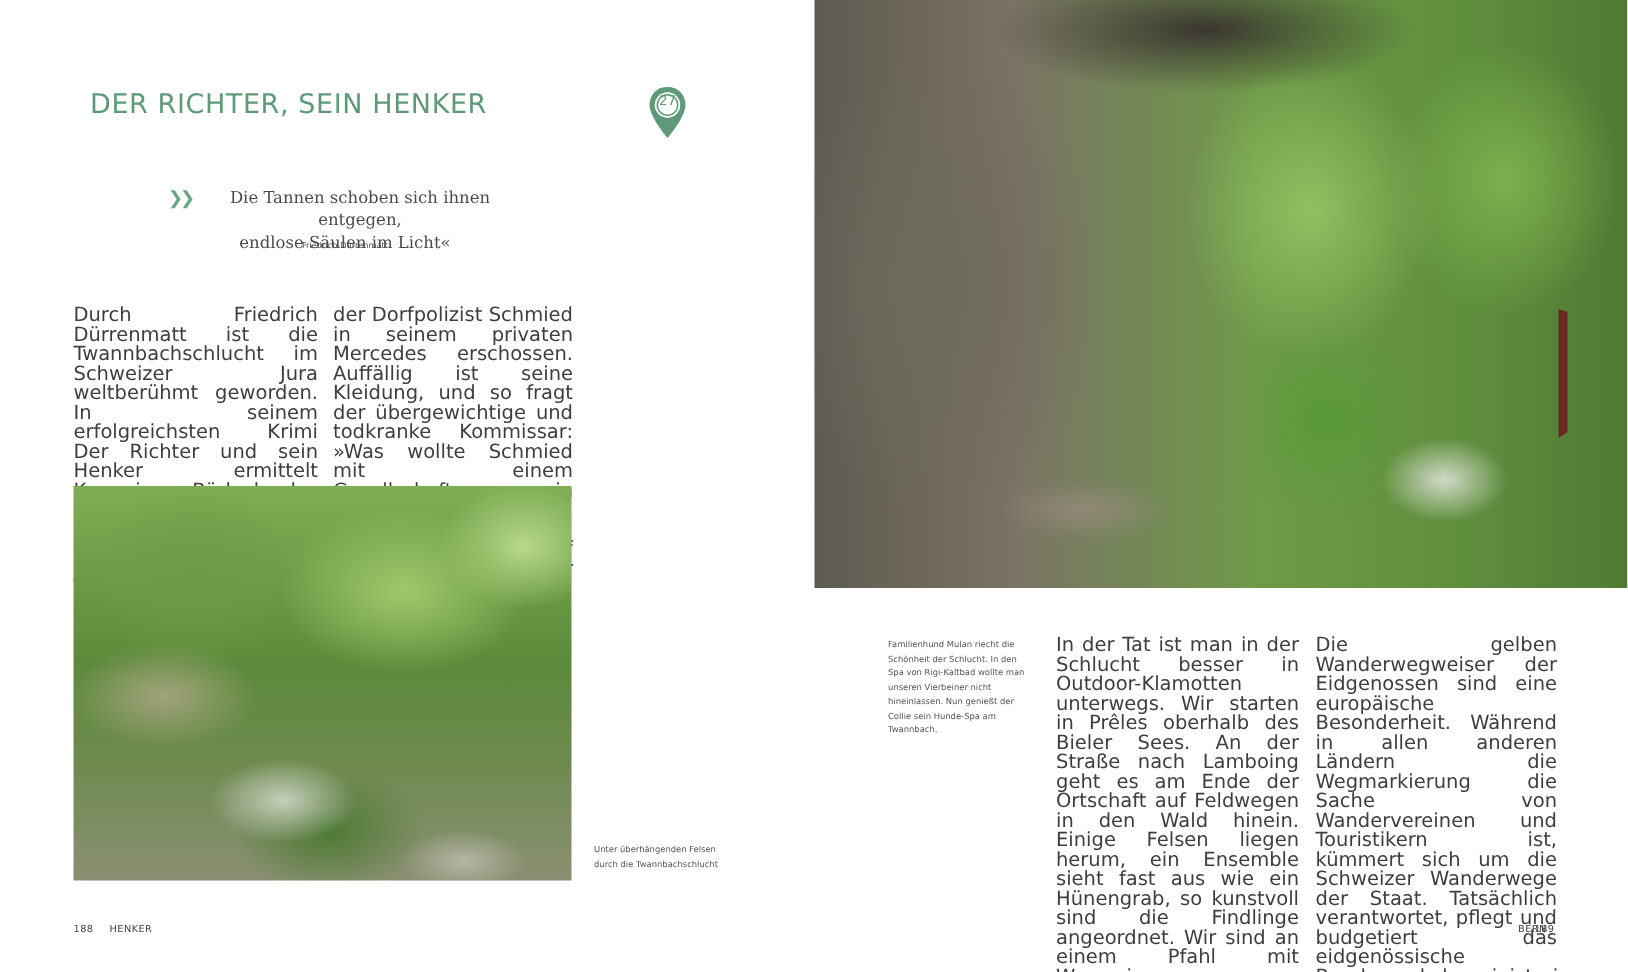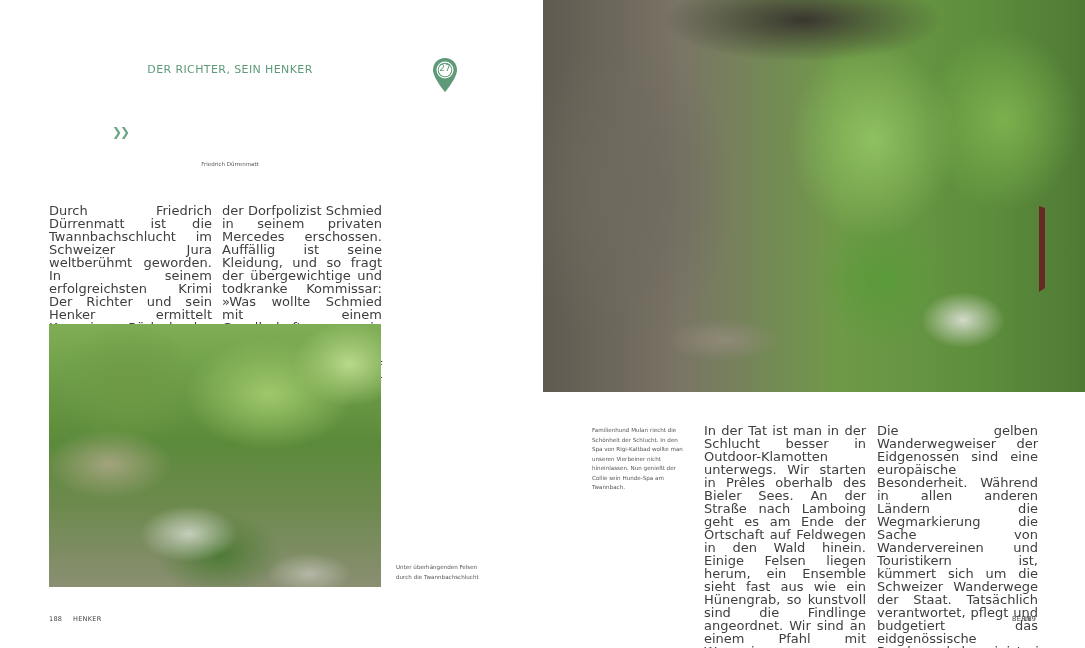--- a/index.html
+++ b/index.html
@@ -1,18 +1,18 @@
 <!DOCTYPE html>
 <html><head>
 <meta charset="utf-8">
 <style>
   html, body { margin:0; padding:0; }
   body { width:1085px; height:648px; background:#ffffff; position:relative; overflow:hidden; font-family:"DejaVu Sans", sans-serif; color:#3a3a3a; }
   .page-left { position:absolute; left:0; top:0; width:542px; height:648px; background:#fff; }
-  .title { position:absolute; left:60px; top:60px; width:340px; text-align:center; color:#5e9a78; font-family:"DejaVu Sans", sans-serif; font-size:11px; letter-spacing:0.4px; line-height:20px; }
+  .title { position:absolute; left:60px; top:60px; width:340px; text-align:left; color:#5e9a78; font-family:"DejaVu Sans", sans-serif; font-size:18px; letter-spacing:0.4px; line-height:20px; }
   .pin { position:absolute; left:432px; top:57px; width:26px; height:36px; }
   .quote { position:absolute; left:110px; top:124px; width:240px; text-align:center; font-family:"DejaVu Serif", serif; font-size:11px; line-height:15px; color:#4a4a4a; }
   .quote-mark { position:absolute; left:112px; top:125px; color:#6aa585; font-family:"DejaVu Sans", sans-serif; font-size:12px; font-weight:bold; letter-spacing:-2px; }
   .quote-author { position:absolute; left:110px; top:161px; width:240px; text-align:center; font-size:5.5px; color:#555; }
   .col { position:absolute; font-family:"DejaVu Sans", sans-serif; font-size:13px; line-height:13px; color:#3e3e3e; text-align:justify; }
   .col p { margin:0; }
   .col p + p { margin-top:13px; }
   .col-1 { left:49px; top:204px; width:163px; }
   .col-2 { left:222px; top:204px; width:160px; }
   .col-3 { left:704px; top:424px; width:162px; }
@@ -62,20 +62,24 @@
     <svg width="26" height="36" viewBox="0 0 26 36">
       <path d="M13 1 C6 1 1 6 1 13 C1 21 13 35 13 35 C13 35 25 21 25 13 C25 6 20 1 13 1 Z" fill="#5e9a78"></path>
       <circle cx="13" cy="13" r="8.5" fill="#ffffff"></circle>
       <circle cx="13" cy="13" r="7.3" fill="#5e9a78"></circle>
       <circle cx="13" cy="13" r="6.3" fill="#ffffff"></circle>
     </svg>
     <span style="position:absolute;left:0;top:6px;width:26px;text-align:center;font-size:9px;color:#5e9a78;font-family:'DejaVu Sans',sans-serif;">27</span>
   </div>
 
   <span class="quote-mark">❯❯</span>
+  <div class="quote">
+    <div style="padding-left:20px">Die Tannen schoben sich ihnen entgegen,</div>
+    <div>endlose Säulen im Licht«</div>
+  </div>
   <div class="quote-author">Friedrich Dürrenmatt</div>
 
   <div class="col col-1">
     <p>Durch Friedrich Dürrenmatt ist die Twannbachschlucht im Schweizer Jura weltberühmt geworden. In seinem erfolgreichsten Krimi Der Richter und sein Henker ermittelt Kommissar Bärlach, das Alter Ego Dürrenmatts. Auf der Straße von Lamboing nach Twann, oberhalb der Twannbachschlucht, wurde</p>
   </div>
   <div class="col col-2">
     <p>der Dorfpolizist Schmied in seinem privaten Mercedes erschossen. Auffällig ist seine Kleidung, und so fragt der übergewichtige und todkranke Kommissar: »Was wollte Schmied mit einem Gesellschaftsanzug in der Twannbachschlucht?« Beziehungsweise auf der Straße oberhalb der Twannbachschlucht.</p>
   </div>
 
   <div class="photo photo-left"></div>

